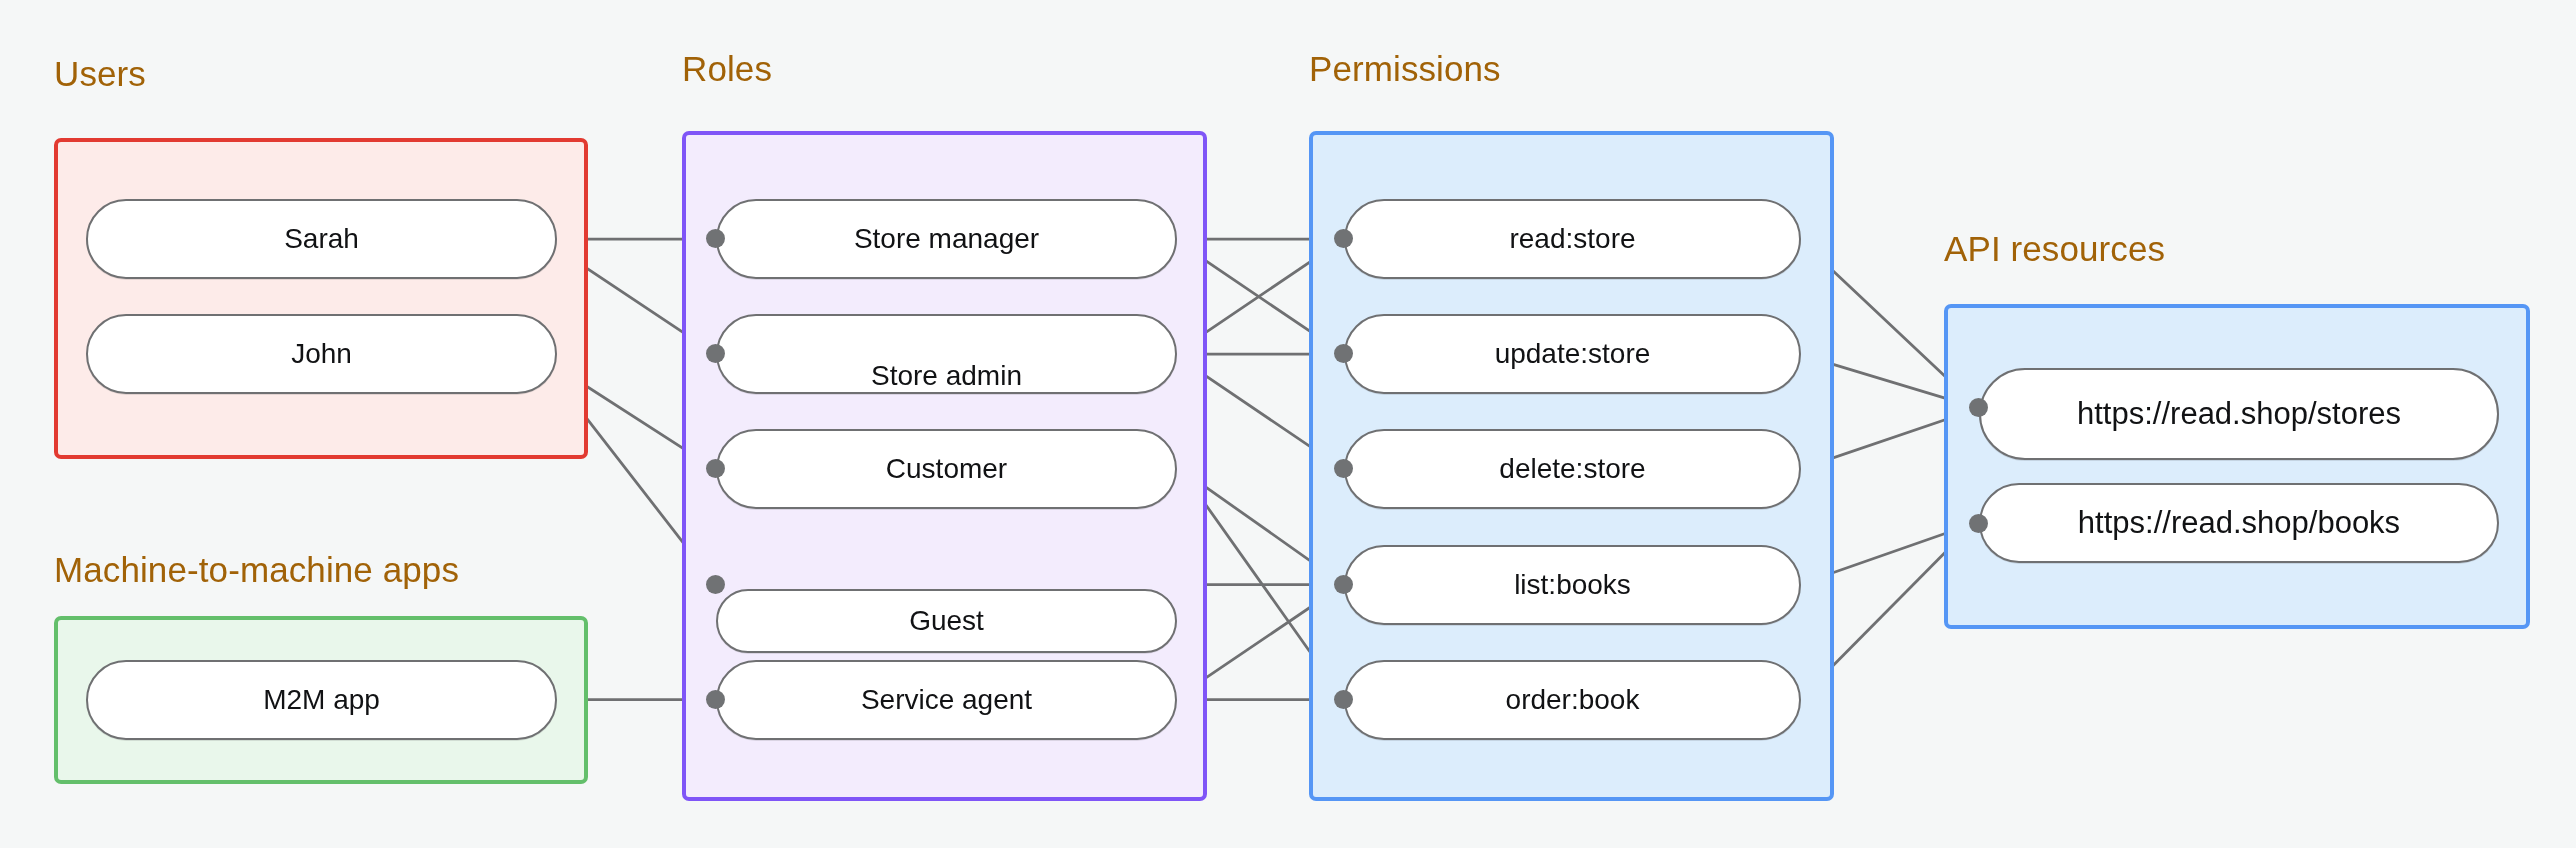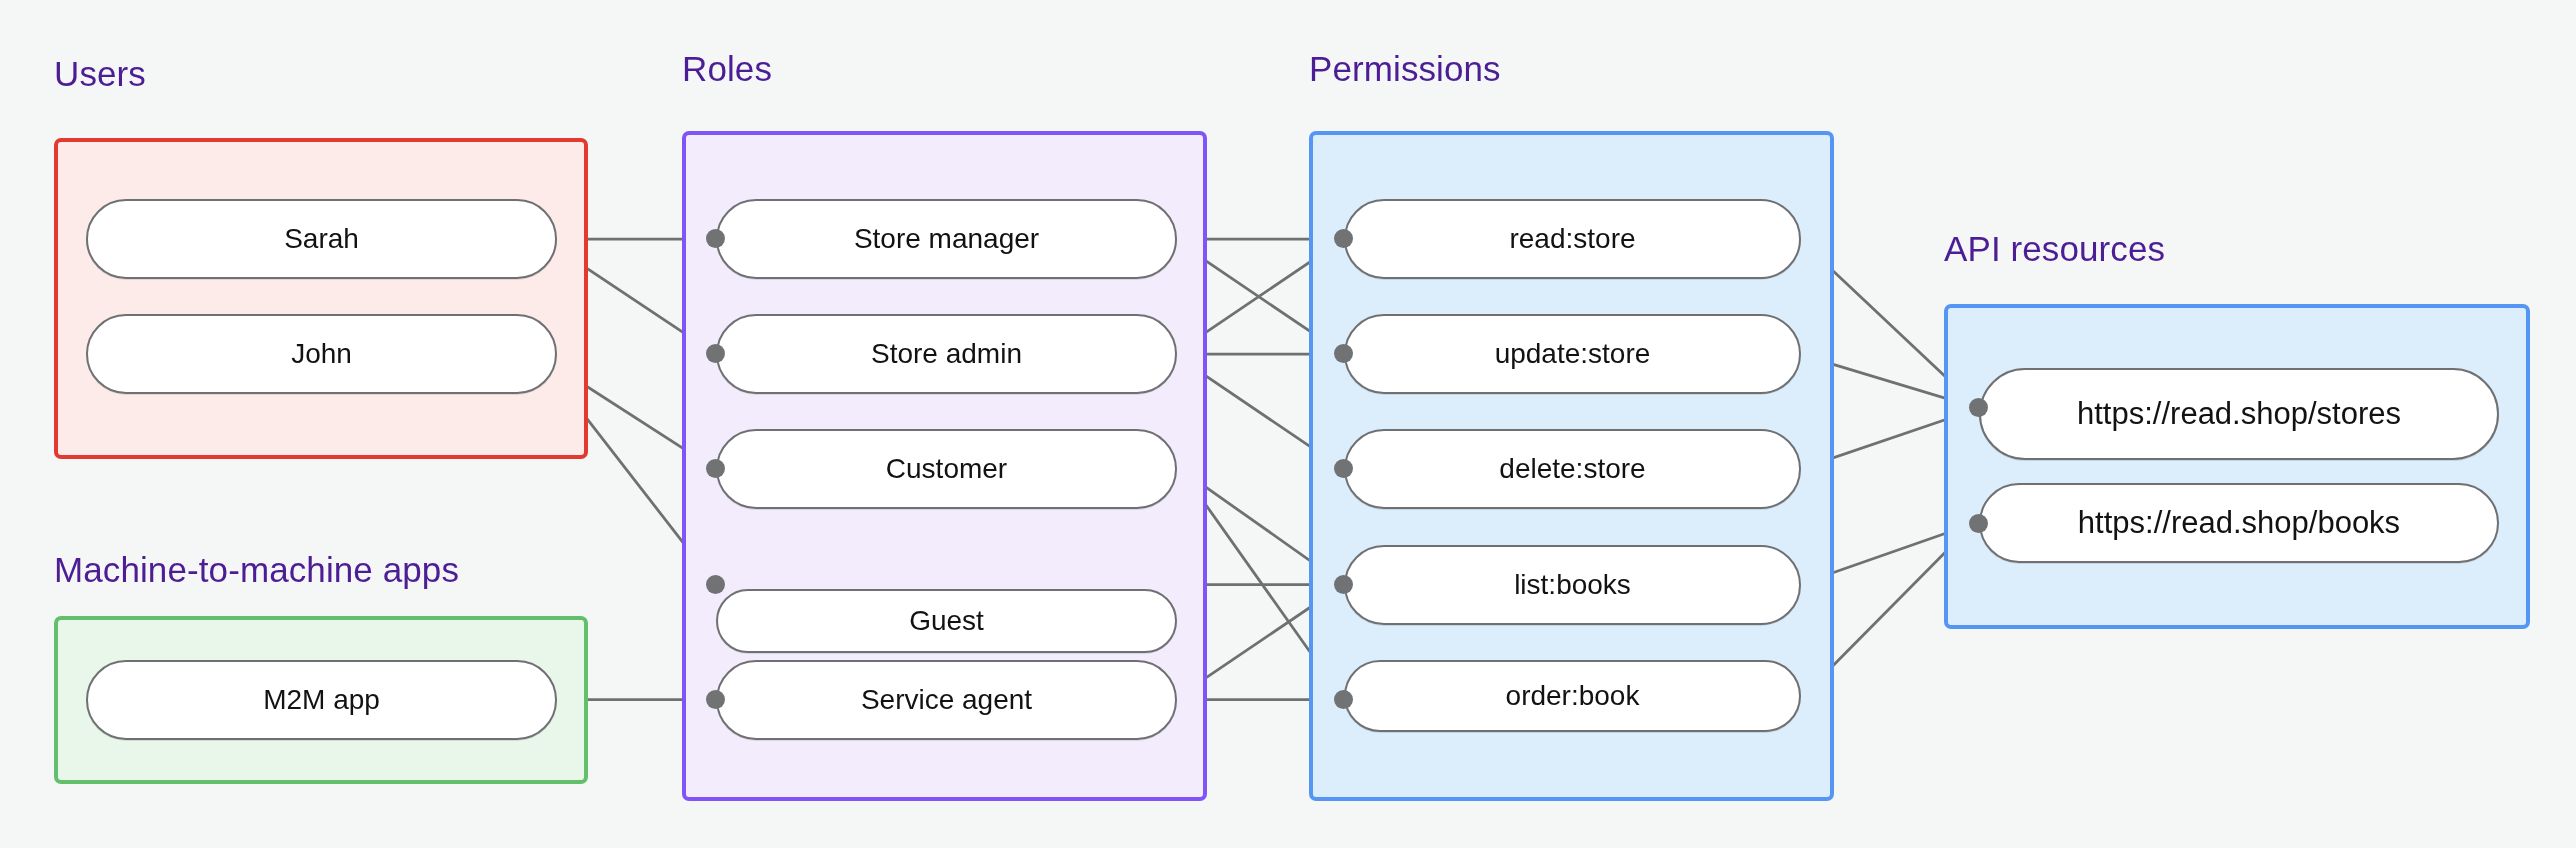--- a/index.html
+++ b/index.html
@@ -13,21 +13,21 @@
   }
   #stage{position:absolute;left:0;top:0;width:2576px;height:848px;}
 
   
   #edges{position:absolute;left:0;top:0;width:2576px;height:848px;z-index:1;}
 
   
   .group-title{
     position:absolute;
     font-size:35px;
-    color:#4c1d95;
+    color:#a16207;
     letter-spacing:0.1px;
     white-space:nowrap;
     z-index:3;
   }
 
   
   .group-box{
     position:absolute;
     border-style:solid;
     border-width:4.4px;
@@ -113,21 +113,21 @@
   <div class="node" id="node-m2m-app" style="left:86px;top:660px;width:471px;height:80px;">
     <span>M2M app</span>
   </div>
 
   <div class="group-title" style="left:682px;top:49px;">Roles</div>
   <div class="group-box" id="box-roles" style="left: 682px; top: 131px; width: 525px; height: 670px; border-color: rgb(127, 85, 247); background: rgb(243, 236, 253);"></div>
 
   <div class="node" id="node-store-manager" style="left:716px;top:199px;width:461px;height:80px;">
     <span>Store manager</span>
   </div>
-  <div class="node" id="node-store-admin" style="left:716px;top:314px;width:461px;height:80px;">
+  <div class="node" id="node-store-admin" style="left:716px;top:314px;width:461px;height:80px;align-items:flex-end;">
     <span>Store admin</span>
   </div>
   <div class="node" id="node-customer" style="left:716px;top:429px;width:461px;height:80px;">
     <span>Customer</span>
   </div>
   <div class="node" id="node-guest" style="left:716px;top:545px;width:461px;height:64px;margin-top:44px;">
     <span>Guest</span>
   </div>
   <div class="node" id="node-service-agent" style="left:716px;top:660px;width:461px;height:80px;">
     <span>Service agent</span>
@@ -141,21 +141,21 @@
   </div>
   <div class="node" id="node-update-store" style="left:1344px;top:314px;width:457px;height:80px;">
     <span>update:store</span>
   </div>
   <div class="node" id="node-delete-store" style="left:1344px;top:429px;width:457px;height:80px;">
     <span>delete:store</span>
   </div>
   <div class="node" id="node-list-books" style="left:1344px;top:545px;width:457px;height:80px;">
     <span>list:books</span>
   </div>
-  <div class="node" id="node-order-book" style="left:1344px;top:660px;width:457px;height:72px;">
+  <div class="node" id="node-order-book" style="left:1344px;top:660px;width:457px;height:80px;">
     <span>order:book</span>
   </div>
 
   <div class="group-title" style="left:1944px;top:229px;text-align:right;">API resources</div>
   <div class="group-box" id="box-api" style="left: 1944px; top: 304px; width: 586px; height: 325px; border-color: rgb(85, 150, 245); background: rgb(220, 237, 252);"></div>
 
   <div class="node res" id="node-res-stores" style="left:1979px;top:368px;width:520px;height:92px;">
     <span>https://read.shop/stores</span>
   </div>
   <div class="node res" id="node-res-books" style="left:1979px;top:483px;width:520px;height:80px;">

